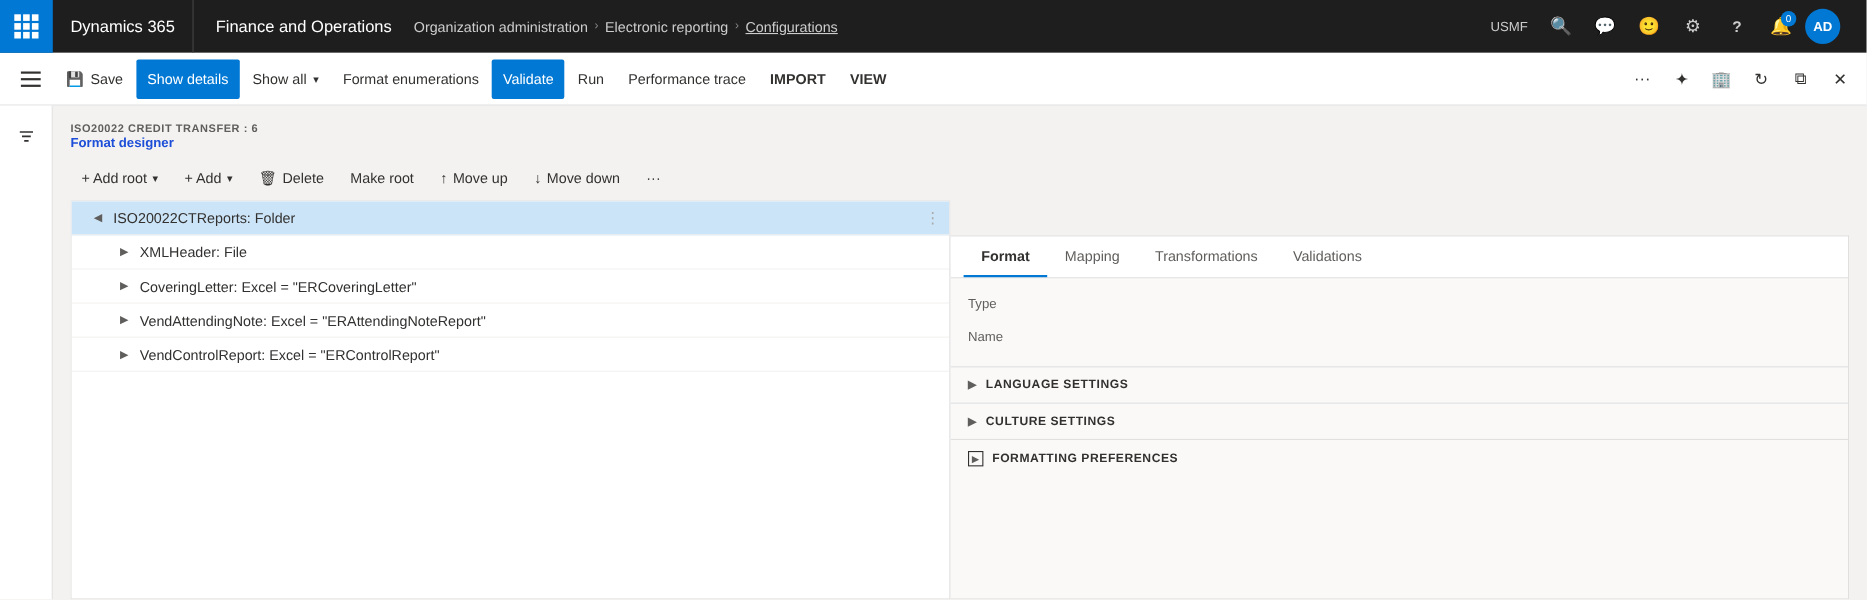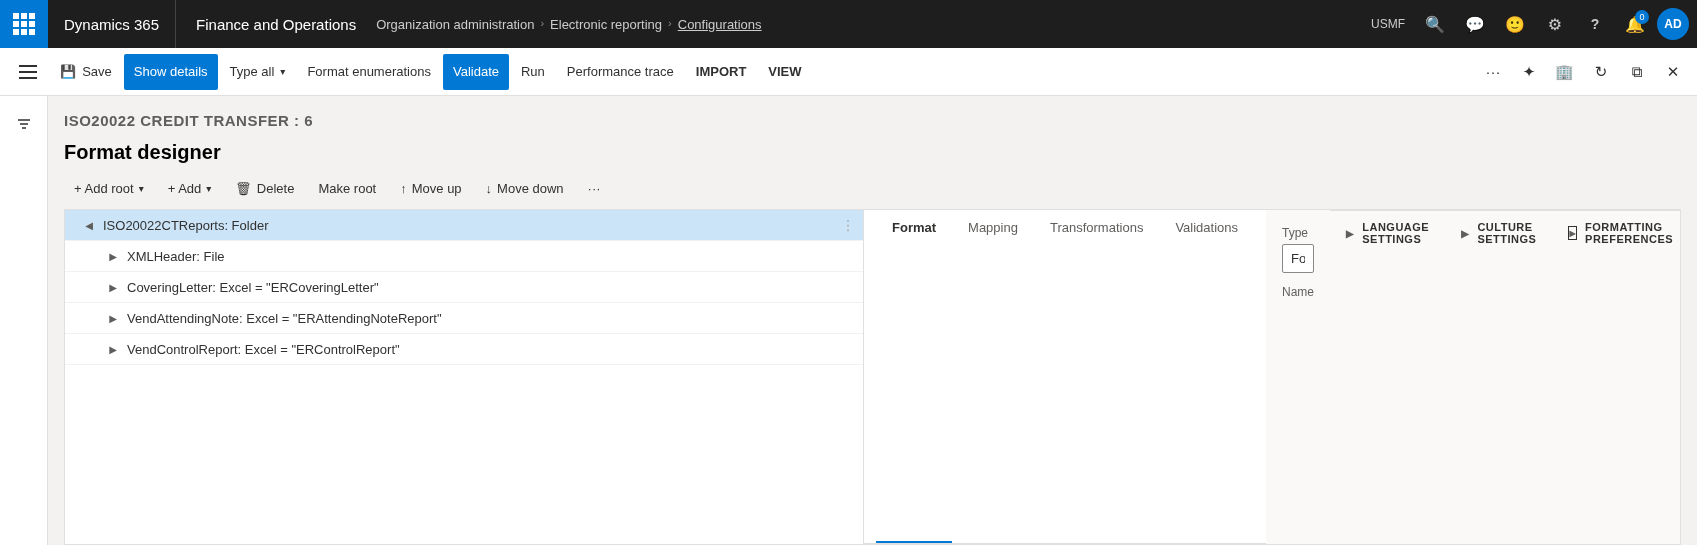--- a/index.html
+++ b/index.html
@@ -54,21 +54,21 @@
       align-items: flex-start;
       font-size: 13px;
       color: #ccc;
       gap: 6px;
     }
     .nav-breadcrumb .sep { color: #888; font-size: 11px; }
     .nav-actions {
       display: flex;
       align-items: center;
       gap: 4px;
-      padding-right: 8px;
+      padding-right: 24px;
     }
     .nav-user-tag {
       font-size: 12px;
       color: #ccc;
       padding: 0 8px;
     }
     .nav-icon-btn {
       width: 36px;
       height: 36px;
       display: flex;
@@ -199,31 +199,31 @@
 
     
     .content-area {
       flex: 1;
       display: flex;
       flex-direction: column;
       padding: 16px 16px 0 16px;
       overflow: hidden;
     }
     .page-breadcrumb {
-      font-size: 15px;
+      font-size: 10px;
       color: #605e5c;
       font-weight: 600;
       text-transform: uppercase;
       letter-spacing: 0.5px;
-      margin-bottom: 12px;
+      margin-bottom: 0;
     }
     .page-title {
-      font-size: 20px;
+      font-size: 12px;
       font-weight: 700;
-      color: #000000;
+      color: #1d4ed8;
       margin-bottom: 12px;
     }
 
     
     .designer-toolbar {
       display: flex;
       align-items: flex-start;
       gap: 4px;
       margin-bottom: 8px;
     }
@@ -289,22 +289,23 @@
       font-size: 14px;
     }
 
     
     .right-panel {
       flex: 1;
       background: #faf9f8;
       border: 1px solid #e0e0e0;
       border-left: none;
       display: flex;
-      flex-direction: row;
+      flex-direction: column;
       overflow-y: auto;
+      margin-top: 32px;
     }
 
     
     .panel-tabs {
       display: flex;
       border-bottom: 1px solid #e0e0e0;
       background: #fff;
       padding: 0 12px;
     }
     .panel-tab {
@@ -419,21 +420,21 @@
   <button class="ribbon-btn">
     <span>💾</span>
     <span>Save</span>
   </button>
 
   <button class="ribbon-btn active">
     <span>Show details</span>
   </button>
 
   <button class="ribbon-btn">
-    <span>Type all</span>
+    <span>Show all</span>
     <span style="font-size:10px;">▾</span>
   </button>
 
   <button class="ribbon-btn">
     <span>Format enumerations</span>
   </button>
 
 
   <button class="ribbon-btn" style="background:#0078d4;color:#fff;border-radius:2px;">
     <span>Validate</span>
@@ -546,21 +547,20 @@
         <div class="panel-tabs">
           <div class="panel-tab active">Format</div>
           <div class="panel-tab">Mapping</div>
           <div class="panel-tab">Transformations</div>
           <div class="panel-tab">Validations</div>
         </div>
 
         <div class="panel-content">
           <div>
             <div class="field-label">Type</div>
-            <input class="field-input" type="text" style="max-width: 200px;" readonly="" value="Folder">
           </div>
           <div>
             <div class="field-label">Name</div>
           </div>
         </div>
 
         <div class="collapsible-section">
           <div class="collapsible-header">
             <span class="collapsible-arrow">▶</span>
             <span>LANGUAGE SETTINGS</span>

